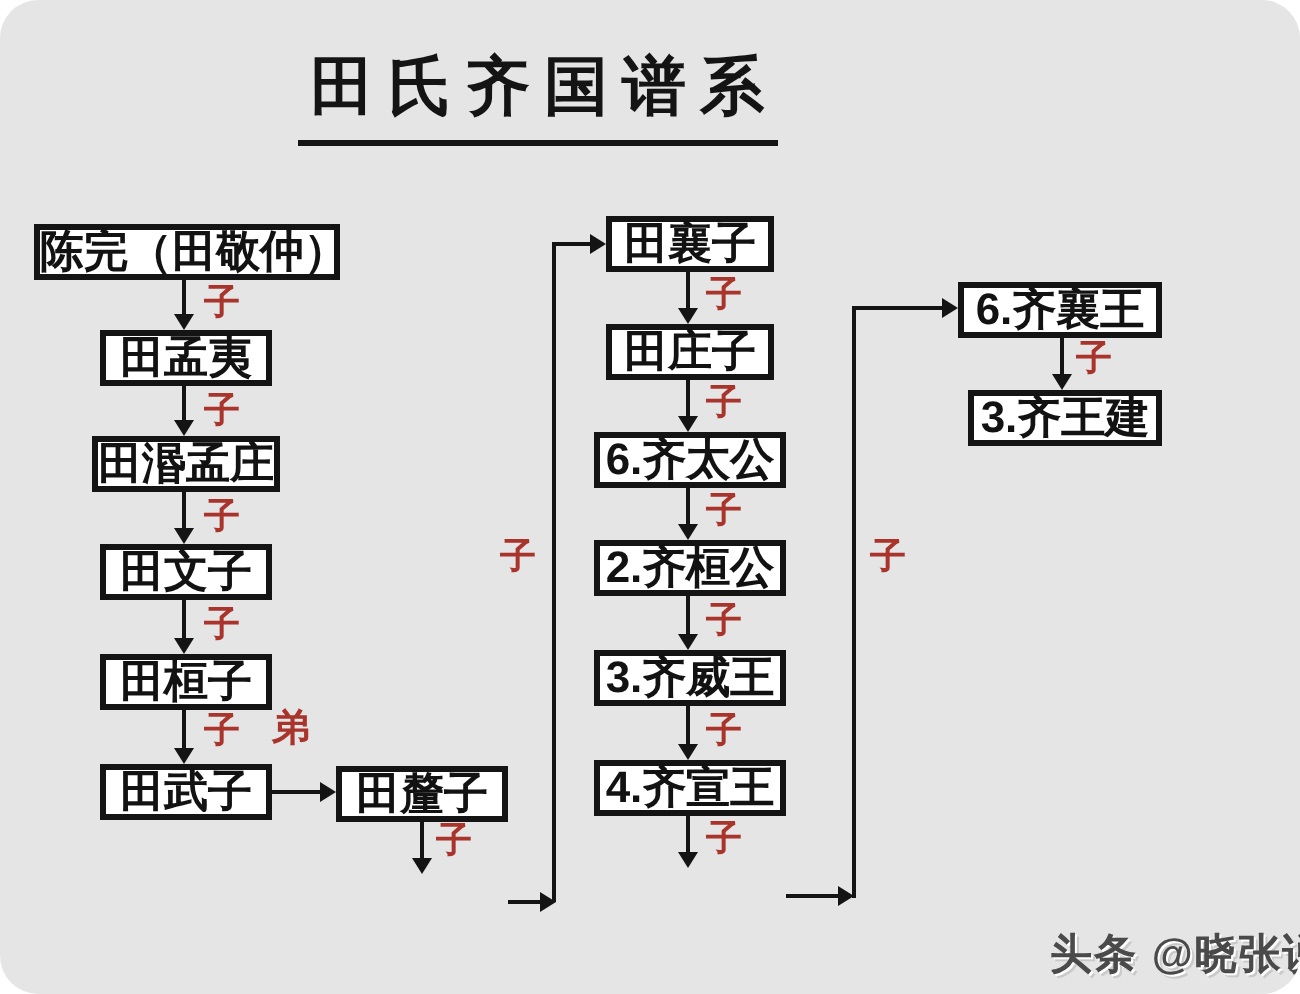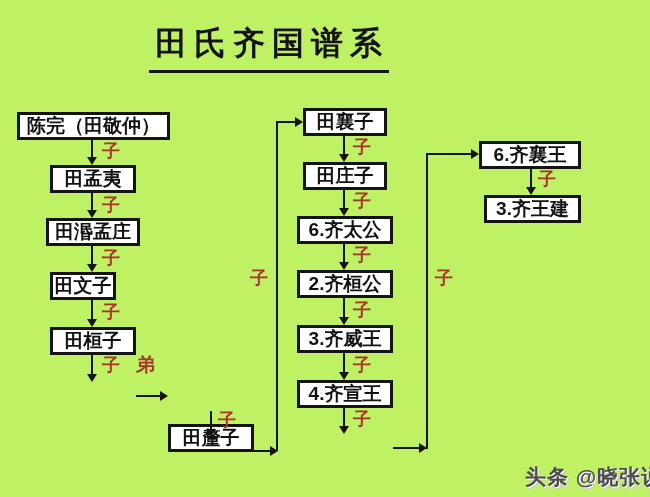--- a/index.html
+++ b/index.html
@@ -1,30 +1,30 @@
 <!DOCTYPE html>
 <html><head>
 <meta charset="utf-8">
 <style>
   html,body{margin:0;padding:0;background:#fff;}
   #stage{
-    position:relative;width:650px;height:497px;background:#bef264;
-    font-family:"Liberation Sans",sans-serif;overflow:hidden;
+    position:relative;width:650px;height:497px;background:#e5e5e5;
+    font-family:"Liberation Sans",sans-serif;overflow:hidden;border-radius:19px;
   }
   .title{
     position:absolute;left:149px;top:22px;
     font-family:"Liberation Serif",serif;
     font-size:32px;font-weight:bold;color:#141414;
     letter-spacing:7px;padding:0 0 4px 6px;
     border-bottom:3px solid #141414;white-space:nowrap;
   }
   .node{
     position:absolute;box-sizing:border-box;height:28px;
     border:3px solid #141414;background:#fff;color:#121212;
-    font-size:19px;font-weight:bold;line-height:22px;
+    font-size:22px;font-weight:bold;line-height:22px;
     text-align:center;white-space:nowrap;
   }
   .vline{position:absolute;width:2px;background:#141414;}
   .hline{position:absolute;height:2px;background:#141414;}
   .ah-down{
     position:absolute;width:0;height:0;
     border-left:5px solid transparent;border-right:5px solid transparent;
     border-top:8px solid #141414;
   }
   .ah-right{
@@ -47,24 +47,25 @@
 </head>
 <body>
 
 <div id="stage">
 
   <div class="title">田氏齐国谱系</div>
 
   <div class="node" style="left:17px;top:112px;width:153px;">陈完（田敬仲）</div>
   <div class="node" style="left:50px;top:165px;width:86px;">田孟夷</div>
   <div class="node" style="left:46px;top:218px;width:94px;">田湣孟庄</div>
-  <div class="node" style="left:50px;top:272px;width:66px;">田文子</div>
+  <div class="node" style="left:50px;top:272px;width:86px;">田文子</div>
   <div class="node" style="left:50px;top:327px;width:86px;">田桓子</div>
+  <div class="node" style="left:50px;top:382px;width:86px;">田武子</div>
 
-  <div class="node" style="left:168px;top:383px;width:86px;margin-top:41px;">田釐子</div>
+  <div class="node" style="left:168px;top:383px;width:86px;">田釐子</div>
 
   <div class="node" style="left:303px;top:108px;width:84px;">田襄子</div>
   <div class="node" style="left:303px;top:162px;width:84px;">田庄子</div>
   <div class="node" style="left:297px;top:216px;width:96px;">6.齐太公</div>
   <div class="node" style="left:297px;top:270px;width:96px;">2.齐桓公</div>
   <div class="node" style="left:297px;top:325px;width:96px;">3.齐威王</div>
   <div class="node" style="left:297px;top:380px;width:96px;">4.齐宣王</div>
 
   <div class="node" style="left:479px;top:141px;width:102px;">6.齐襄王</div>
   <div class="node" style="left:484px;top:195px;width:97px;">3.齐王建</div>

